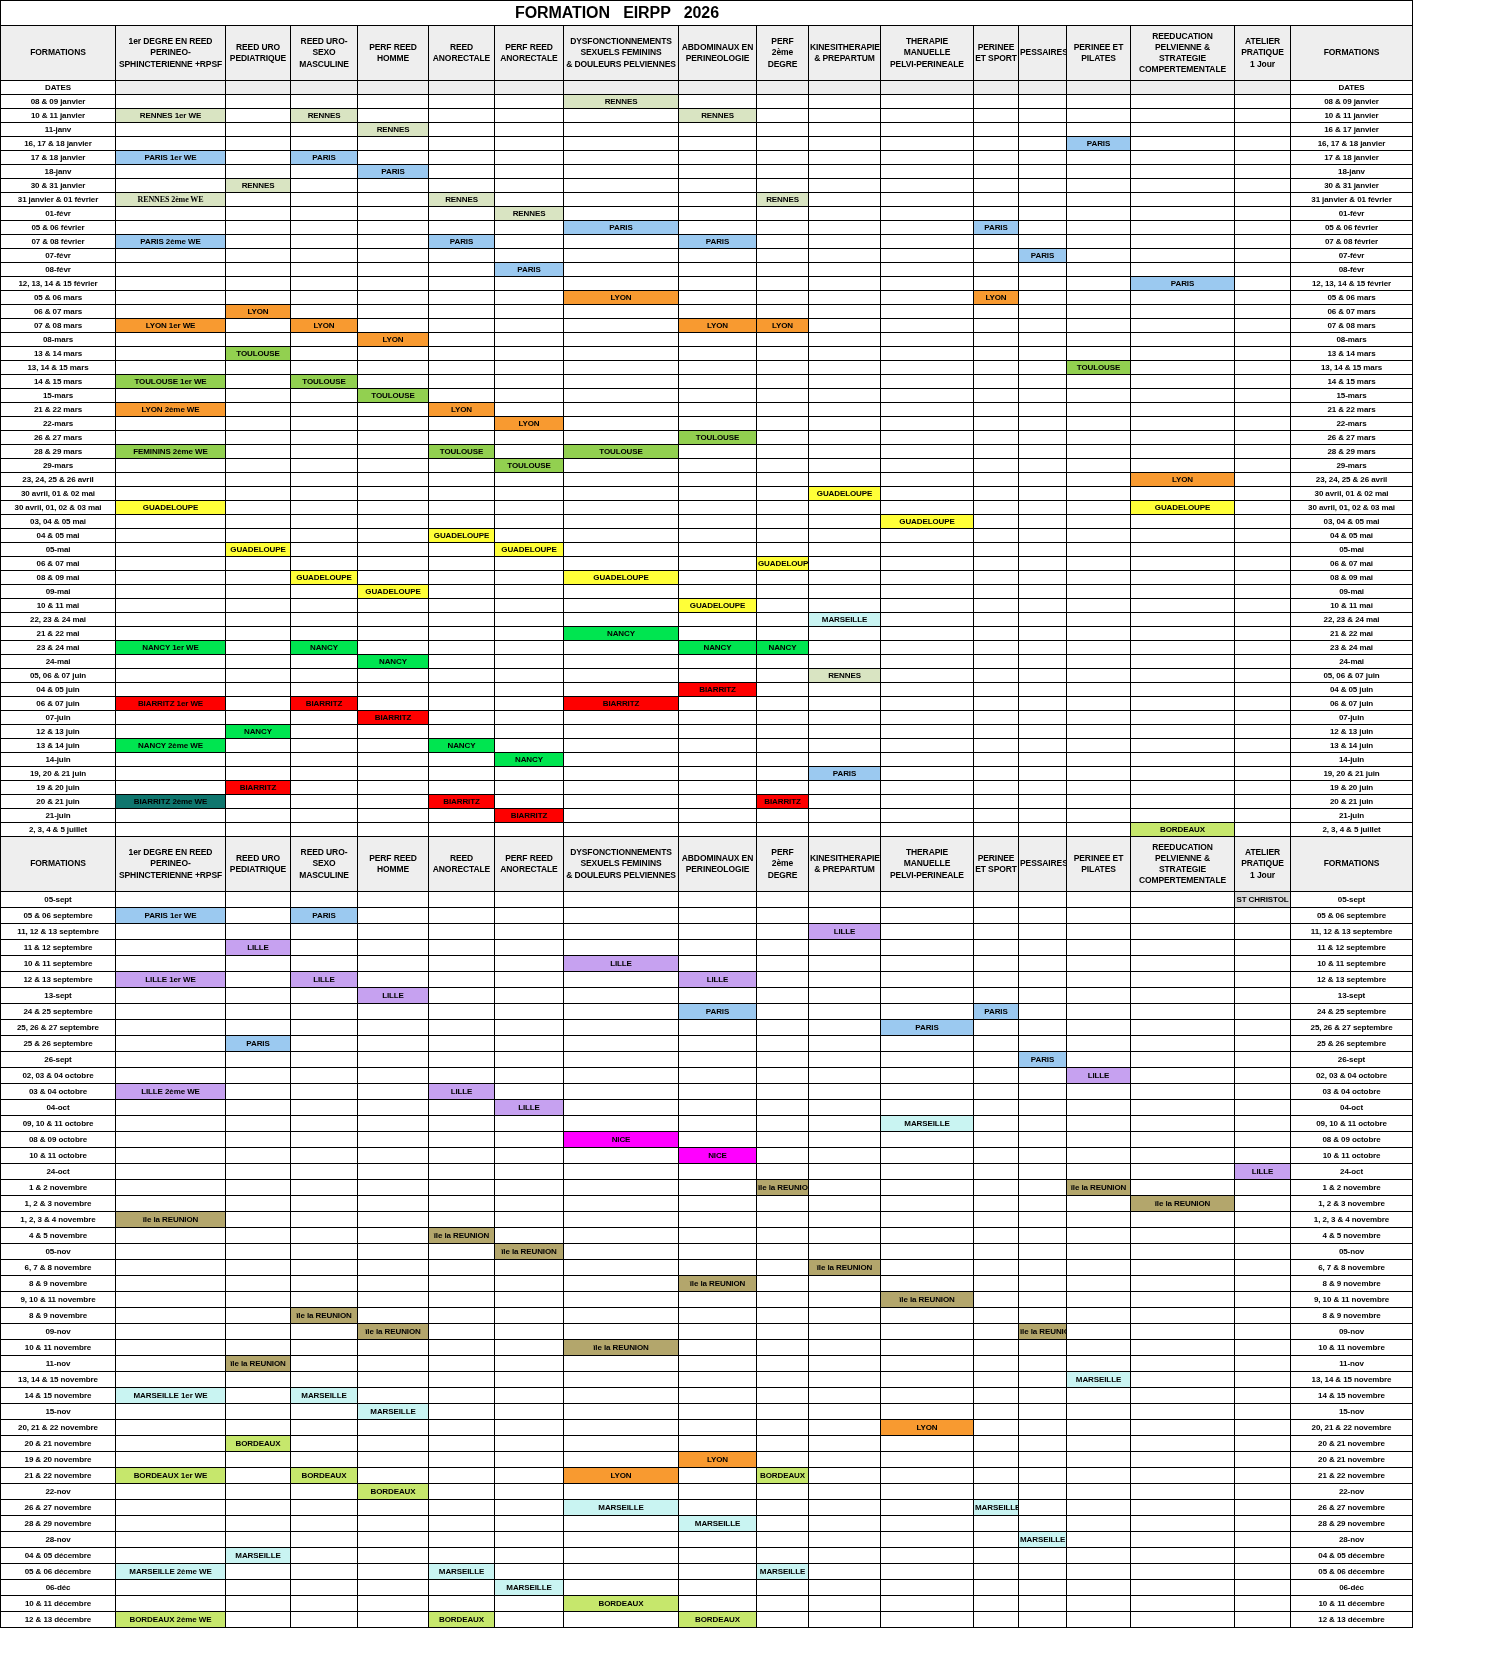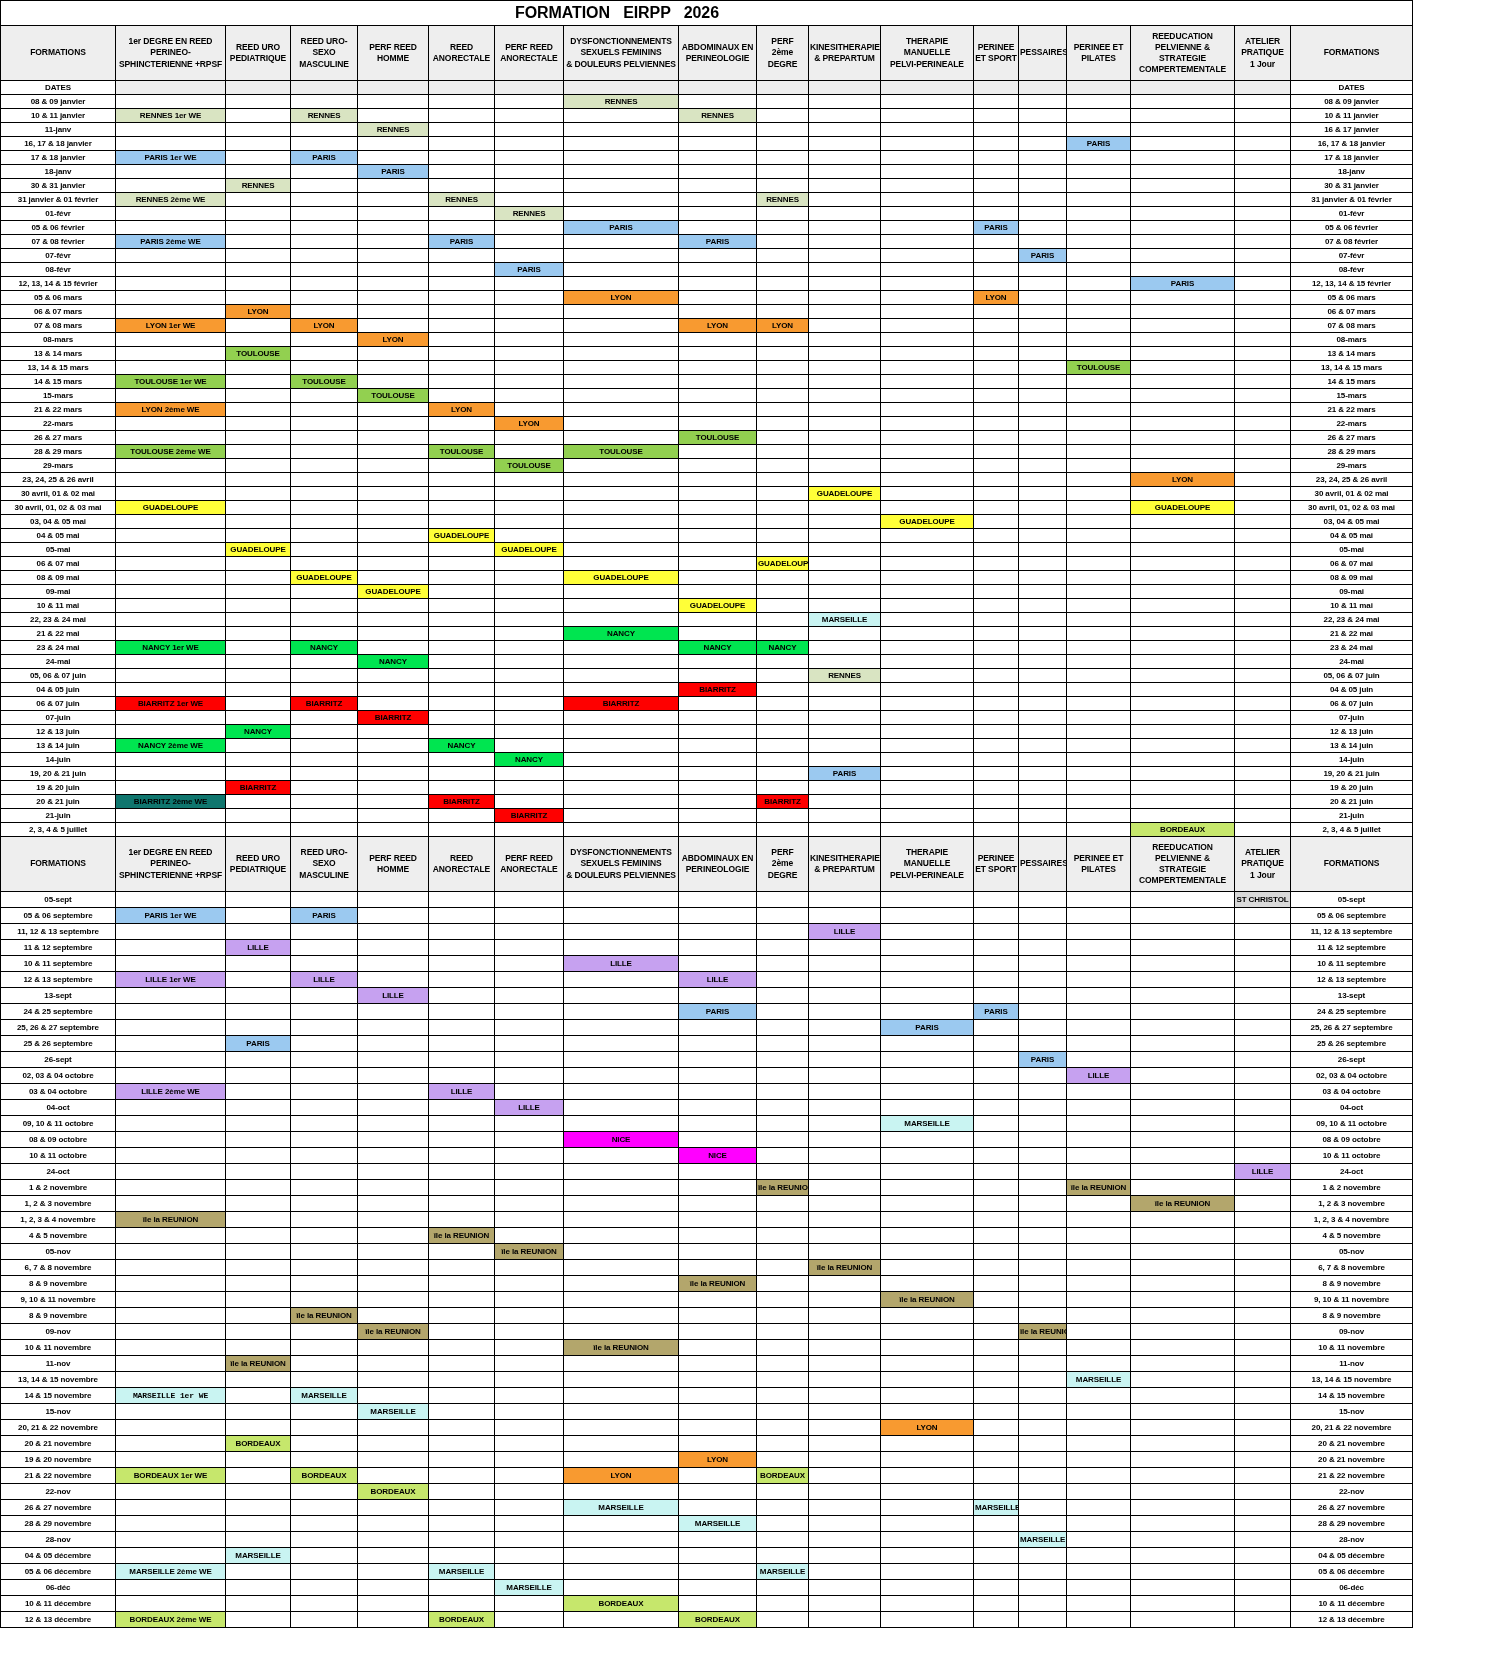--- a/index.html
+++ b/index.html
@@ -242,21 +242,21 @@
           <td></td>
           <td></td>
           <td></td>
           <td></td>
           <td></td>
           <td></td>
           <td class="datecell">30 &amp; 31 janvier</td>
         </tr>
         <tr class="s1">
           <td class="datecell">31 janvier &amp; 01 février</td>
-          <td class="city" style="background: rgb(217, 228, 194);">RENNES 2ème WE</td>
+          <td class="city" style="background: rgb(217, 228, 194); font-family: Liberation Serif, serif;">RENNES 2ème WE</td>
           <td></td>
           <td></td>
           <td></td>
           <td class="city" style="background: rgb(217, 228, 194);">RENNES</td>
           <td></td>
           <td></td>
           <td></td>
           <td class="city" style="background: rgb(217, 228, 194);">RENNES</td>
           <td></td>
           <td></td>
@@ -602,21 +602,21 @@
           <td></td>
           <td></td>
           <td></td>
           <td></td>
           <td></td>
           <td></td>
           <td class="datecell">26 &amp; 27 mars</td>
         </tr>
         <tr class="s1">
           <td class="datecell">28 &amp; 29 mars</td>
-          <td class="city" style="background: rgb(146, 208, 80);">TOULOUSE 2ème WE</td>
+          <td class="city" style="background: rgb(146, 208, 80);">FEMININS 2ème WE</td>
           <td></td>
           <td></td>
           <td></td>
           <td class="city" style="background: rgb(146, 208, 80);">TOULOUSE</td>
           <td></td>
           <td class="city" style="background: rgb(146, 208, 80);">TOULOUSE</td>
           <td></td>
           <td></td>
           <td></td>
           <td></td>
@@ -1822,21 +1822,21 @@
           <td></td>
           <td></td>
           <td></td>
           <td class="city" style="background: rgb(201, 244, 242);">MARSEILLE</td>
           <td></td>
           <td></td>
           <td class="datecell">13, 14 &amp; 15 novembre</td>
         </tr>
         <tr class="s2">
           <td class="datecell">14 &amp; 15 novembre</td>
-          <td class="city" style="background: rgb(201, 244, 242); font-family: Liberation Mono, monospace;">MARSEILLE 1er WE</td>
+          <td class="city" style="background: rgb(201, 244, 242);">MARSEILLE 1er WE</td>
           <td></td>
           <td class="city" style="background: rgb(201, 244, 242);">MARSEILLE</td>
           <td></td>
           <td></td>
           <td></td>
           <td></td>
           <td></td>
           <td></td>
           <td></td>
           <td></td>

